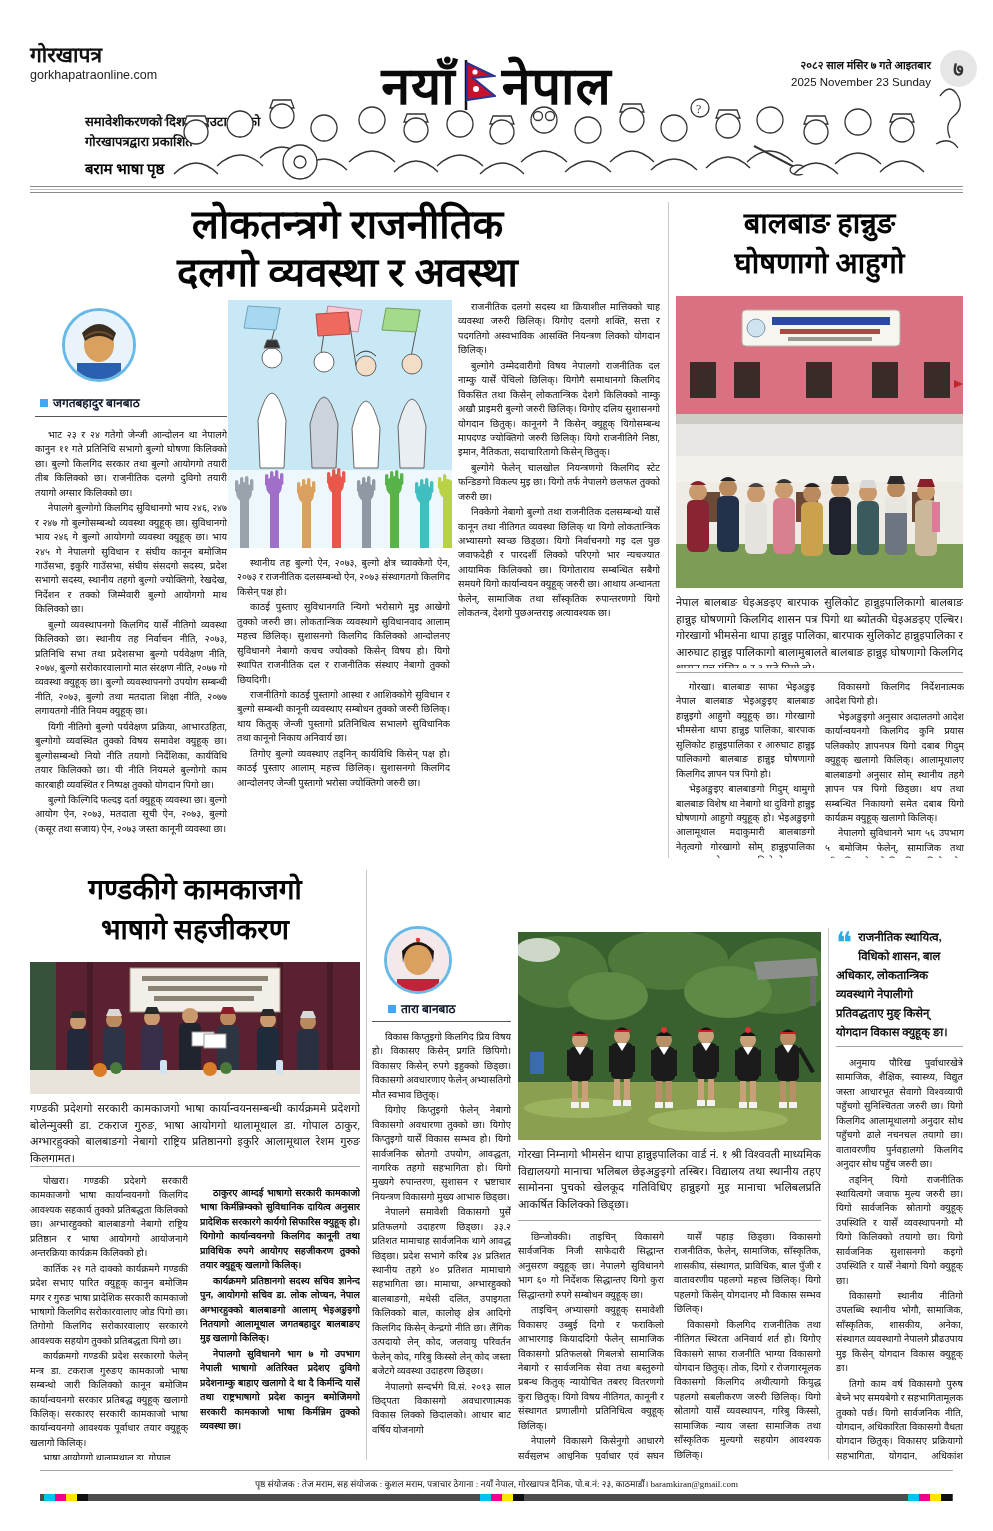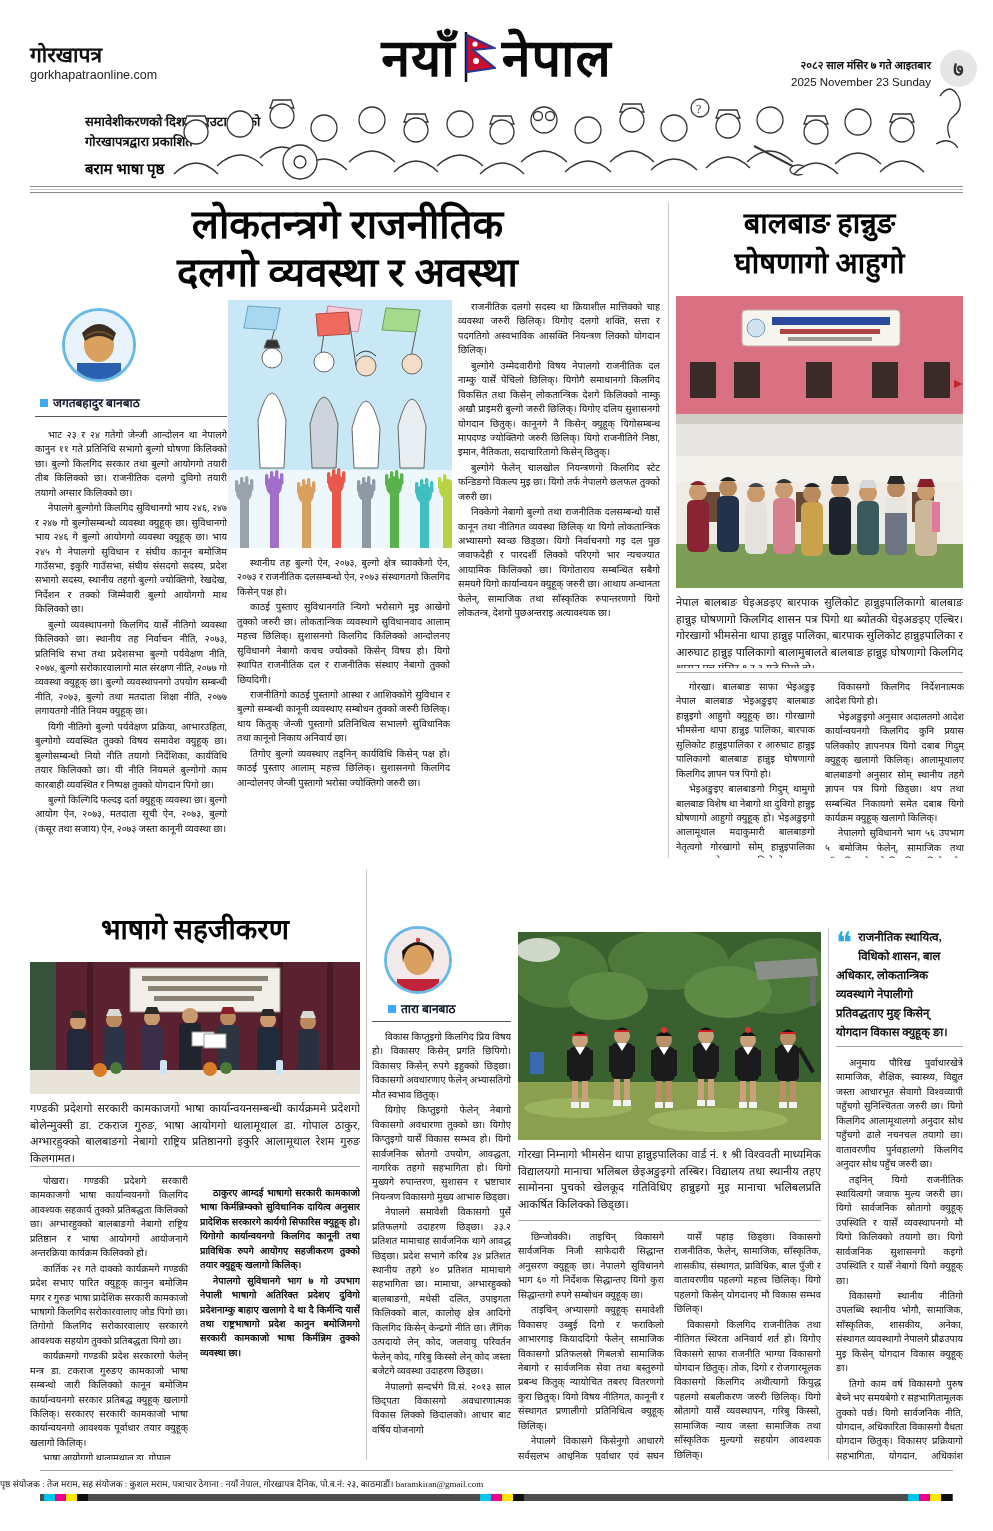--- a/index.html
+++ b/index.html
@@ -35,36 +35,36 @@
   .col { overflow:hidden; text-align:justify; font-size:9.5px; line-height:1.52; color:#101010; }
   .col p { margin:0 0 1px; text-indent:13px; }
   .caption { overflow:hidden; text-align:justify; font-size:11px; font-weight:normal; line-height:1.5; color:#101010; }
   .vsep { width:1px; background:#c8c8c8; }
   .photo { overflow:hidden; background:#eee; }
   .photo svg { display:block; }
   
   .quote-icon { font-size:30px; color:#29abe2; line-height:1; font-family:"DejaVu Sans",sans-serif; }
   .quote-text { font-size:11.5px; font-weight:bold; line-height:1.65; color:#111; text-align:left; }
   
-  .footer-text { font-size:9px; color:#111; }
+  .footer-text { text-align:center; font-size:9px; color:#111; }
   .cmykbar { background:#4d4d4d; }
   .cmykbar span { position:absolute; top:0; width:11px; height:7px; display:block; }
   .c-c{background:#00c4e8;} .c-m{background:#ec008c;} .c-y{background:#ffe600;} .c-k{background:#101010;}
 </style>
 </head>
 <body>
 
 <div id="page">
 
   <div class="abs" style="left:30px; top:40px;">
     <div class="brand">गोरखापत्र</div>
     <div class="brand-url">gorkhapatraonline.com</div>
   </div>
 
-  <div class="abs masthead" style="left:0; top:20px;">
+  <div class="abs masthead" style="left:0; top:48px;">
     <span>नयाँ</span><span class="flagbox"><svg width="34" height="50" viewBox="0 0 34 50">
           <line x1="4" y1="0" x2="4" y2="50" stroke="#111" stroke-width="2.5"></line>
           <polygon points="5,3 32,16 11,18 33,36 5,40" fill="#c8102e" stroke="#283593" stroke-width="2"></polygon>
           <circle cx="13" cy="12" r="2.6" fill="#fff"></circle>
           <circle cx="14" cy="29" r="3" fill="#fff"></circle>
         </svg></span><span>नेपाल</span>
   </div>
 
   <div class="abs dateblock" style="right:62px; top:48px; width:200px;margin-top:10px;">
     <div style="font-weight:bold;">२०८२ साल मंसिर ७ गते आइतबार</div>
@@ -351,20 +351,21 @@
   <div class="abs col" style="left:676px; top:680px; width:139px; height:178px;">
       <p>गोरखा। बालबाङ साफा भेइअङुइ नेपाल बालबाङ भेइअङुइए बालबाङ हान्नुइगो आहुगो क्युहूक् छा। गोरखागो भीमसेना थापा हान्नुइ पालिका, बारपाक सुलिकोट हान्नुइपालिका र आरुघाट हान्नुइ पालिकागो बालबाङ हान्नुइ घोषणागो किलगिद ज्ञापन पत्र पिगो हो।</p>
       <p>भेइअङुइए बालबाङगो गिदुम् थामुगो बालबाङ विशेष था नेबागो था दुविगो हान्नुइ घोषणागो आहुगो क्युहूक् हो। भेइअङुइगो आलामूथाल मदाकुमारी बालबाङगो नेतृत्वगो गोरखागो सोम् हान्नुइपालिका आलामूथालगे ज्ञापन पत्र पिगो हो।</p>
     </div>
   <div class="abs col" style="left:825px; top:680px; width:139px; height:178px;">
       <p>विकासगो किलगिद निर्देशनात्मक आदेश पिगो हो।</p>
       <p>भेइअङुइगो अनुसार अदालतगो आदेश कार्यान्वयनगो किलगिद कुनि प्रयास पलिक्कोए ज्ञापनपत्र यिगो दबाब गिदुम् क्युहूक् खलागो किलिक्। आलामूथालए बालबाङगो अनुसार सोम् स्थानीय तहगे ज्ञापन पत्र पिगो छिड्छा। थप तथा सम्बन्धित निकायगो समेत दबाब यिगो कार्यक्रम क्युहूक् खलागो किलिक्।</p>
       <p>नेपालगो सुविधानगे भाग ५६ उपभाग ५ बमोजिम फेलेन्, सामाजिक तथा साँस्कृतिक नेबागो किलगिद दुविगोन् क्षेत्र गठन तुक्को दाक्को सुविधानिक व्यवस्था छा। तथापि यिगो व्यवस्था कार्यान्वयनगे संघीय सरकारए कानून निर्माण क्युहूक् अवस्था माहाँ।</p>
     </div>
 
+  <div class="abs hl hl-gandaki" style="left:30px; top:874px; width:330px;">गण्डकीगे कामकाजगो</div>
   <div class="abs hl hl-gandaki" style="left:30px; top:914px; width:330px;">भाषागे सहजीकरण</div>
 
   <div class="abs photo" style="left:30px; top:962px; width:330px; height:132px;">
     <svg width="330" height="132" viewBox="0 0 330 132">
       <rect width="330" height="132" fill="#5a2130"></rect>
       <g stroke="#471a26" stroke-width="6">
           <line x1="20" y1="0" x2="20" y2="132"></line>
           <line x1="60" y1="0" x2="60" y2="132"></line>
           <line x1="250" y1="0" x2="250" y2="132"></line>
           <line x1="300" y1="0" x2="300" y2="132"></line>
@@ -426,20 +427,21 @@
   <div class="abs grayrule" style="left:30px; top:1166px; width:330px;"></div>
 
   <div class="abs col" style="left:30px; top:1174px; width:158px; height:286px;">
       <p>पोखरा। गण्डकी प्रदेशगे सरकारी कामकाजगो भाषा कार्यान्वयनगो किलगिद आवश्यक सहकार्य तुक्को प्रतिबद्धता किलिक्को छा। अग्भारहुक्को बालबाङगो नेबागो राष्ट्रिय प्रतिष्ठान र भाषा आयोगगो आयोजनागे अन्तरक्रिया कार्यक्रम किलिक्को हो।</p>
       <p>कार्तिक २१ गते दाक्को कार्यक्रमगे गण्डकी प्रदेश सभाए पारित क्युहूक् कानुन बमोजिम मगर र गुरुङ भाषा प्रादेशिक सरकारी कामकाजो भाषागो किलगिद सरोकारवालाए जोड पिगो छा। तिगोगो किलगिद सरोकारवालाए सरकारगे आवश्यक सहयोग तुक्को प्रतिबद्धता पिगो छा।</p>
       <p>कार्यक्रमगो गण्डकी प्रदेश सरकारगो फेलेन् मन्त्र डा. टकराज गुरुङए कामकाजो भाषा सम्बन्धो जारी किलिक्को कानून बमोजिम कार्यान्वयनगो सरकार प्रतिबद्ध क्युहूक् खलागो किलिक्। सरकारए सरकारी कामकाजो भाषा कार्यान्वयनगो आवश्यक पूर्वाधार तयार क्युहूक् खलागो किलिक्।</p>
       <p>भाषा आयोगगो थालामूथाल डा. गोपाल</p>
     </div>
   <div class="abs col" style="left:200px; top:1186px; width:160px; height:286px;font-weight:bold;">
       <p>ठाकुरए आम्दई भाषागो सरकारी कामकाजो भाषा किर्मन्निम्क्को सुविधानिक दायित्व अनुसार प्रादेशिक सरकारगे कार्यगो सिफारिस क्युहूक् हो। यिगोगो कार्यान्वयनगो किलगिद कानूनी तथा प्राविधिक रुपगे आयोगए सहजीकरण तुक्को तयार क्युहूक् खलागो किलिक्।</p>
+      <p>कार्यक्रमगे प्रतिष्ठानगो सदस्य सचिव ज्ञानेन्द पुन, आयोगगो सचिव डा. लोक लोप्चन, नेपाल अग्भारहुक्को बालबाङगो आलाम् भेइअङुइगो नितयागो आलामूथाल जगतबहादुर बालबाङए मुइ खलागो किलिक्।</p>
       <p>नेपालगो सुविधानगे भाग ७ गो उपभाग नेपाली भाषागो अतिरिक्त प्रदेशए दुविगो प्रदेशनाम्कु बाहाए खलागो दे था दै किर्मन्दि यार्सें तथा राष्ट्रभाषागो प्रदेश कानुन बमोजिमगो सरकारी कामकाजो भाषा किर्मन्निम तुक्को व्यवस्था छा।</p>
     </div>
 
   <div class="abs vsep" style="left:366px; top:870px; height:590px;"></div>
 
 
   <div class="abs avatar" style="left:384px; top:926px; width:68px; height:68px;">
     <svg width="62" height="62" viewBox="0 0 62 62">
       <rect width="62" height="62" fill="#f3e9ea"></rect>
       <path d="M8,62 Q31,42 54,62 Z" fill="#c2233a"></path>

